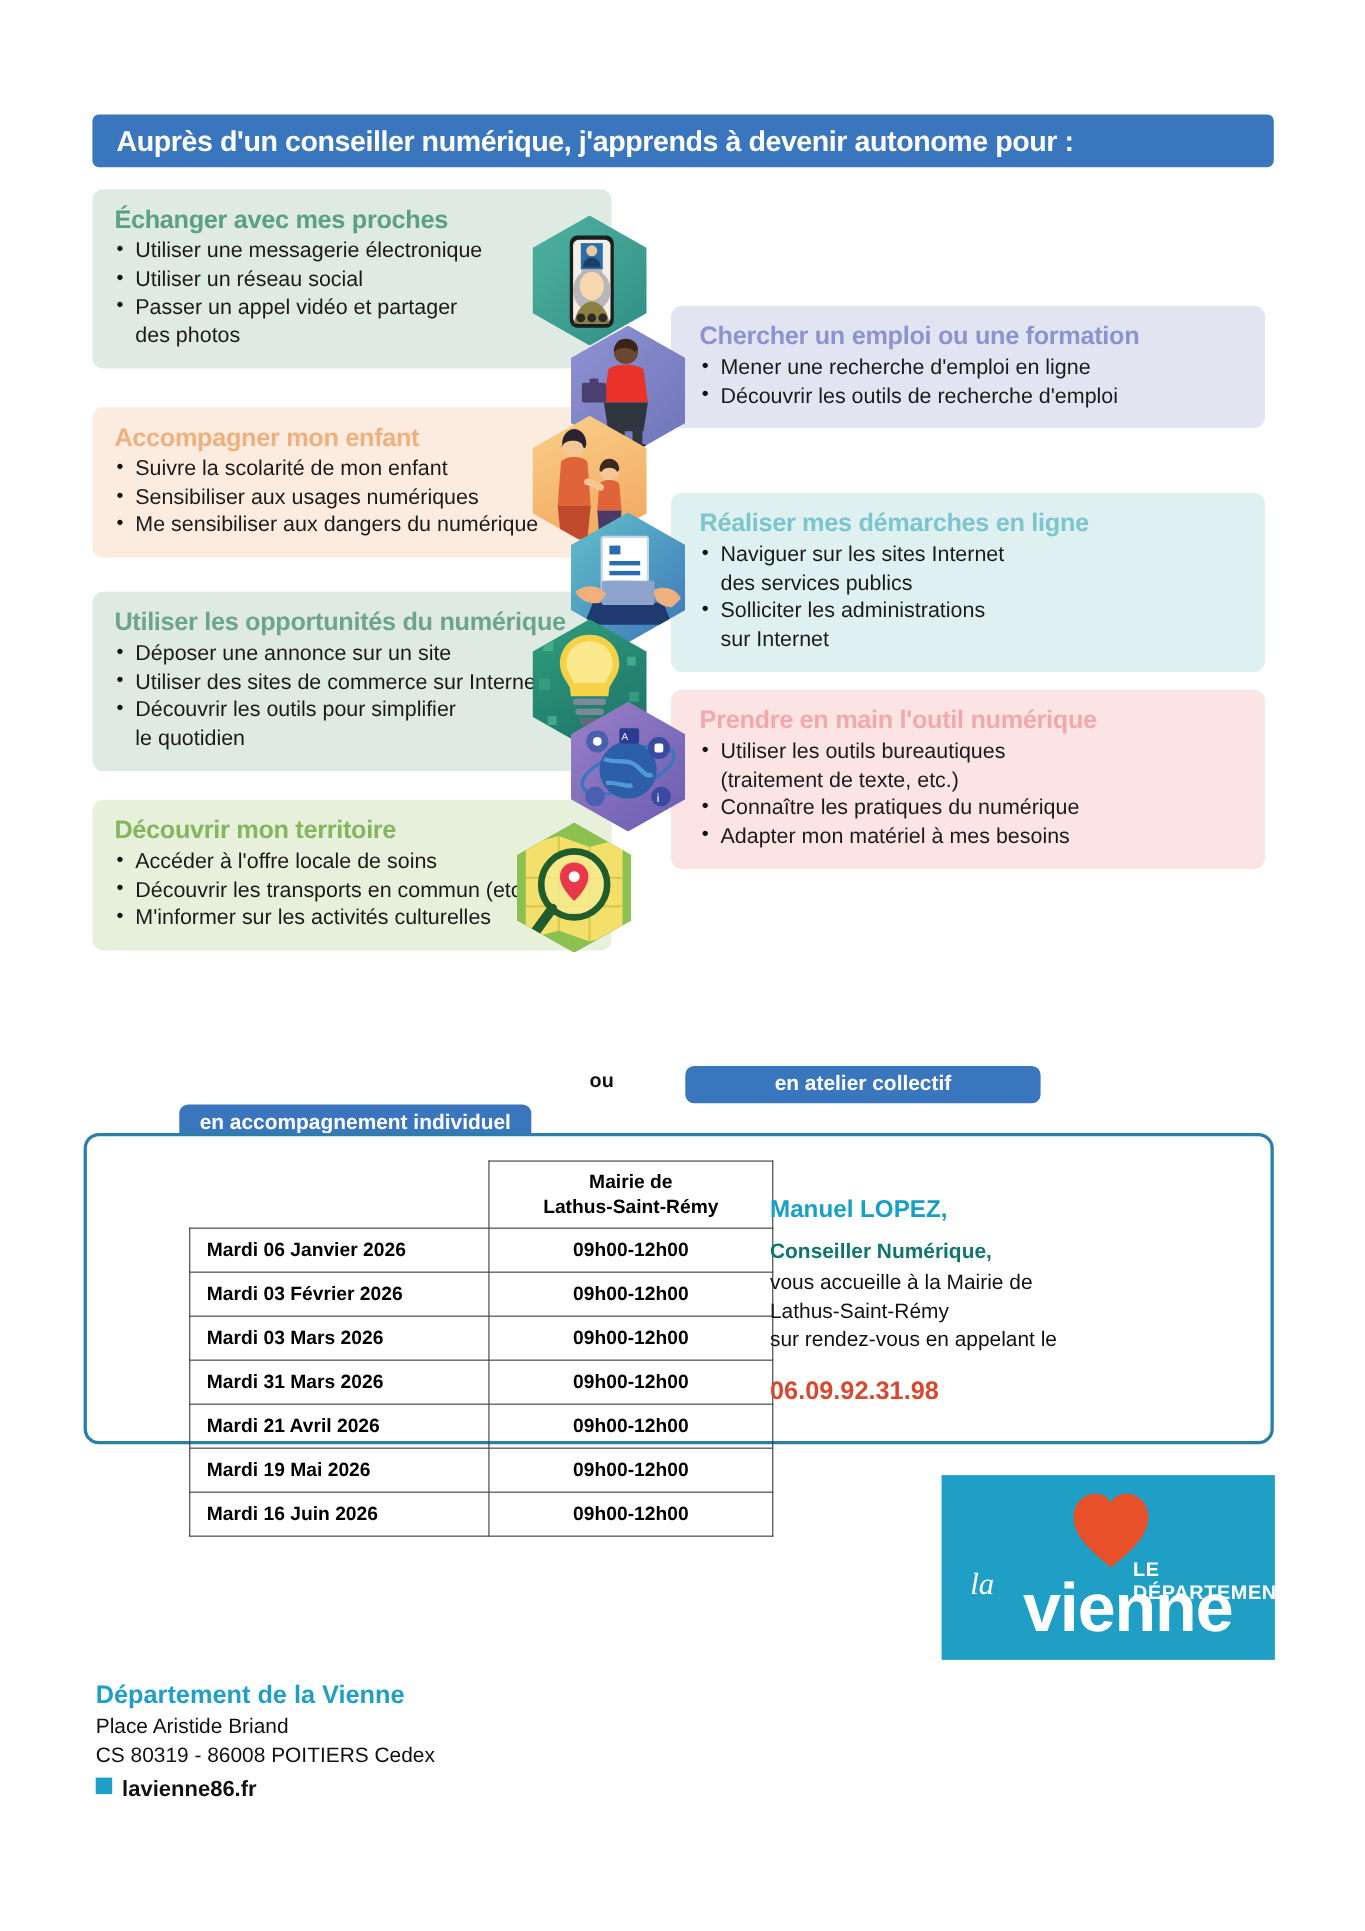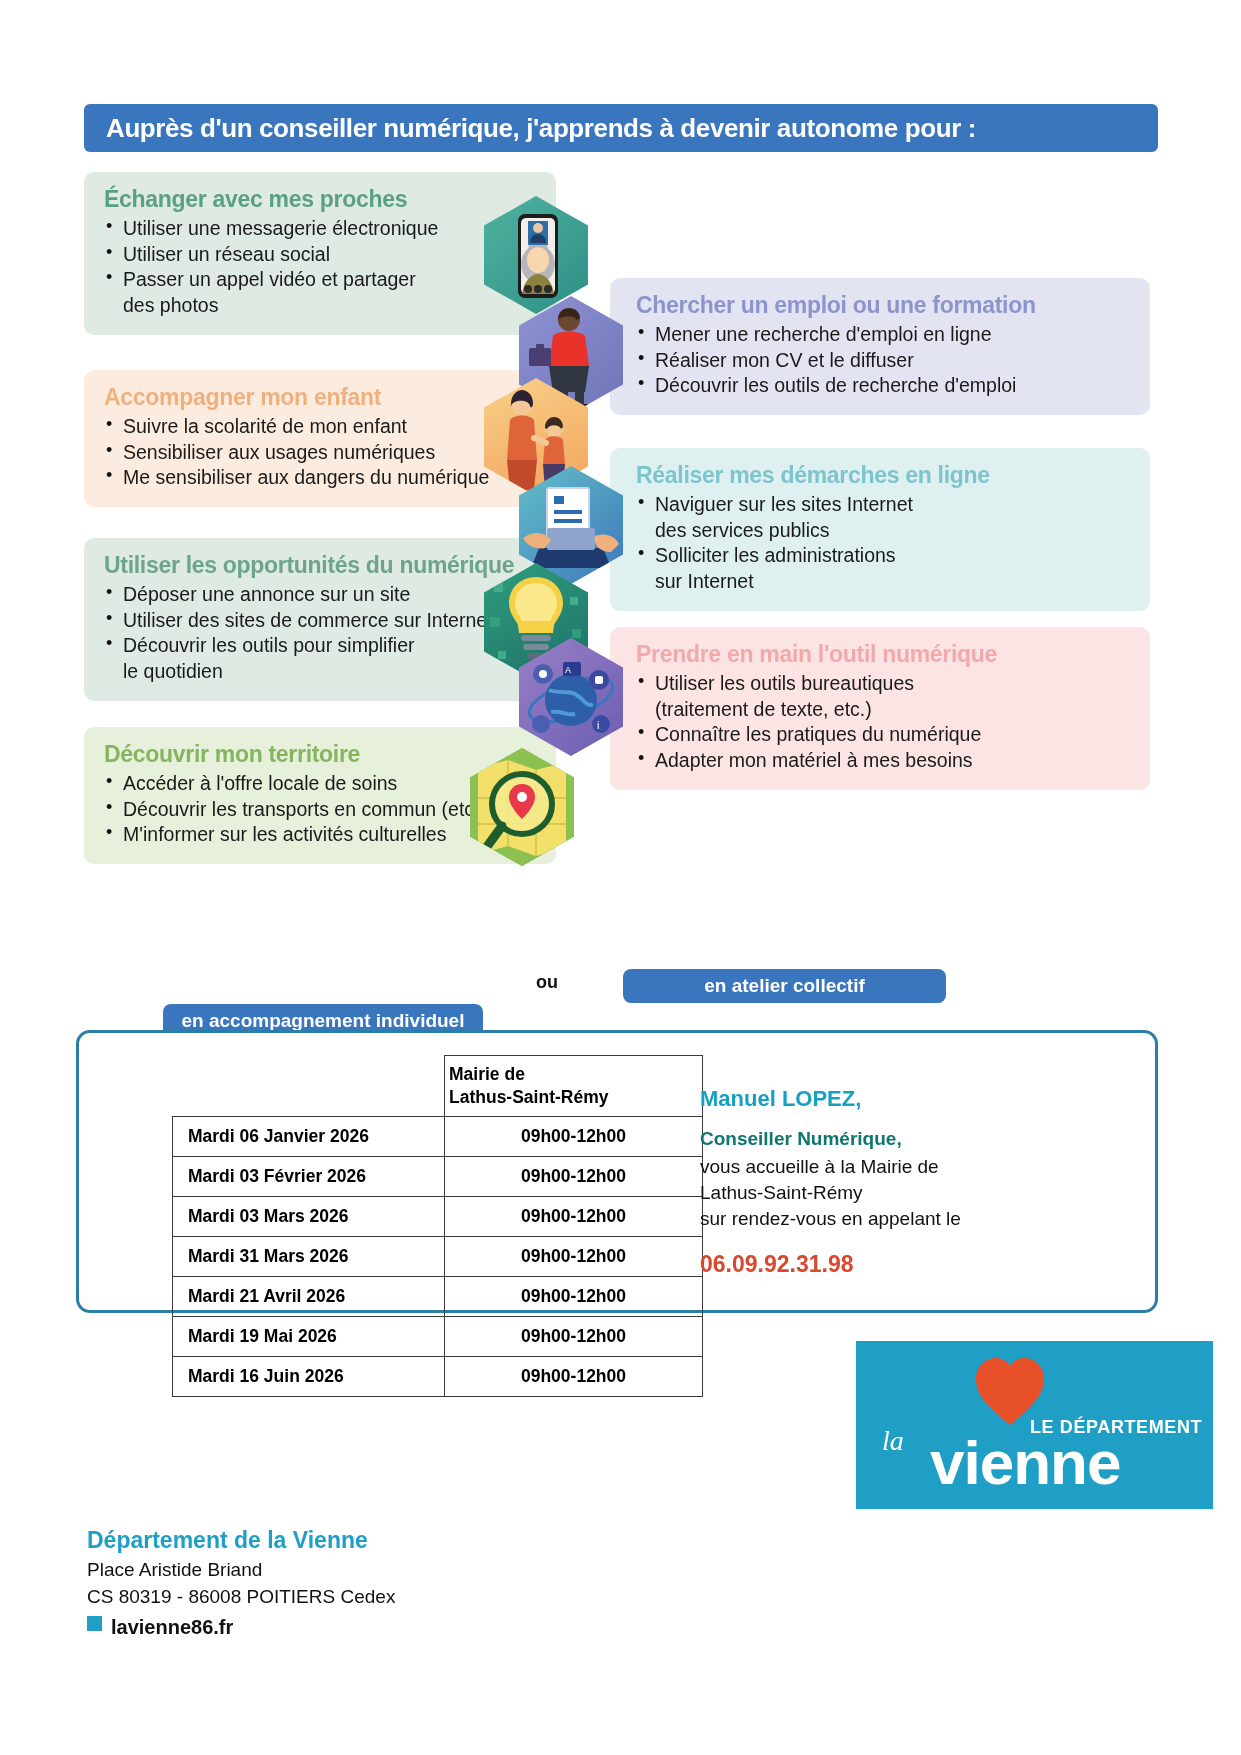--- a/index.html
+++ b/index.html
@@ -136,21 +136,21 @@
     border: 1.4px solid #3a3a3a;
     font-size: 17.5px;
     font-weight: bold;
     color: #000;
     height: 40px;
   }
   .sched .corner { border: none; }
   .sched th.loc {
     width: 258px;
     padding: 7px 4px;
-    text-align: left;
+    text-align: center;
     line-height: 1.3;
     height: auto;
   }
   .sched td.date {
     width: 272px;
     text-align: left;
     padding-left: 15px;
   }
   .sched td.hours {
     width: 258px;
@@ -212,21 +212,21 @@
     width: 15px; height: 15px; background: #1f9fc6; display: block;
   }
   .footer-web .lbl {
     font-size: 20px; font-weight: bold; color: #111;
   }
 
   
   .logo {
     position: absolute;
     left: 856px; top: 1341px;
-    width: 357px; height: 168px;
+    width: 303px; height: 168px;
     background: #1f9fc6;
   }
   .logo-heart { position: absolute; left: 118px; top: 14px; width: 72px; height: 72px; }
   .logo-la {
     position: absolute; left: 26px; top: 84px;
     color: #fff; font-size: 28px; font-style: italic; font-family: "Liberation Serif", serif;
   }
   .logo-vienne {
     position: absolute; left: 74px; top: 86px;
     color: #fff; font-size: 62px; font-weight: bold; letter-spacing: -1px;
@@ -252,21 +252,20 @@
       <li>Utiliser un réseau social</li>
       <li>Passer un appel vidéo et partager</li>
       <li class="cont">des photos</li>
     </ul>
   </div>
 
   <div class="card" id="card-emploi">
     <div class="card-title">Chercher un emploi ou une formation</div>
     <ul>
       <li>Mener une recherche d'emploi en ligne</li>
-      <li>Réaliser mon CV et le diffuser</li>
       <li>Découvrir les outils de recherche d'emploi</li>
     </ul>
   </div>
 
   <div class="card" id="card-enfant">
     <div class="card-title">Accompagner mon enfant</div>
     <ul>
       <li>Suivre la scolarité de mon enfant</li>
       <li>Sensibiliser aux usages numériques</li>
       <li>Me sensibiliser aux dangers du numérique</li>

